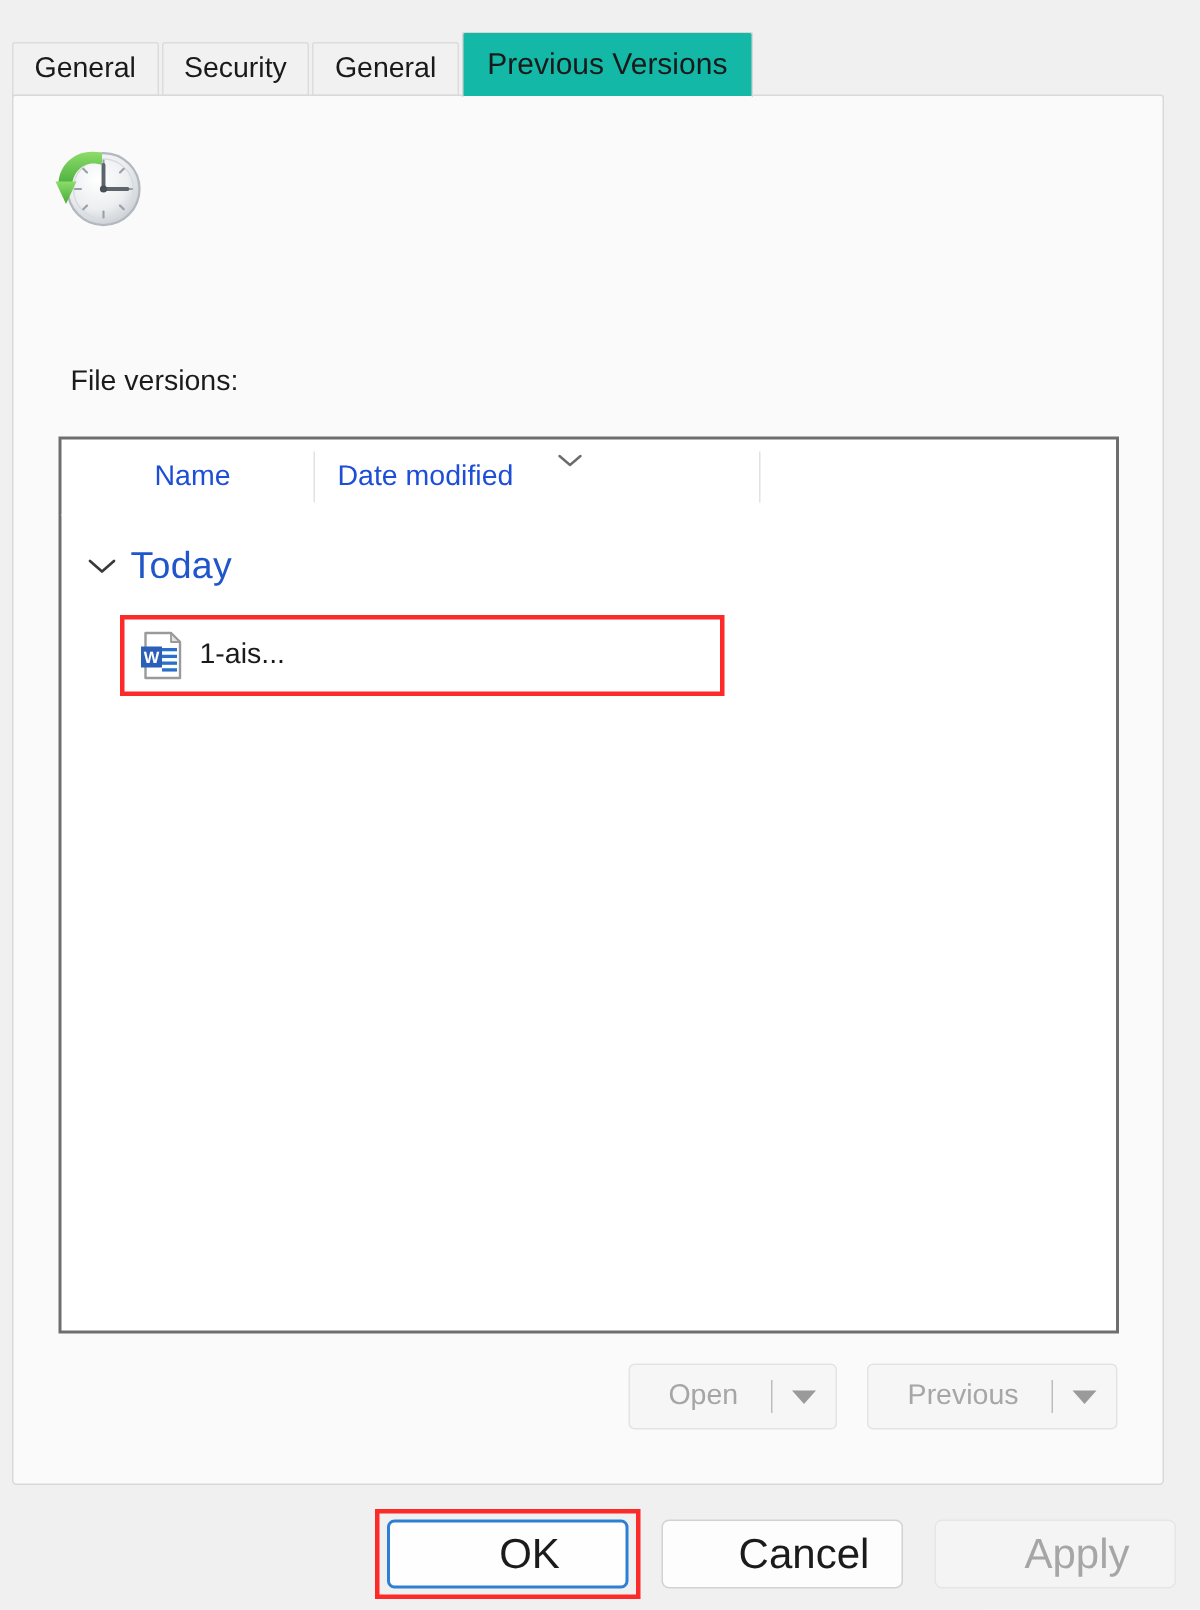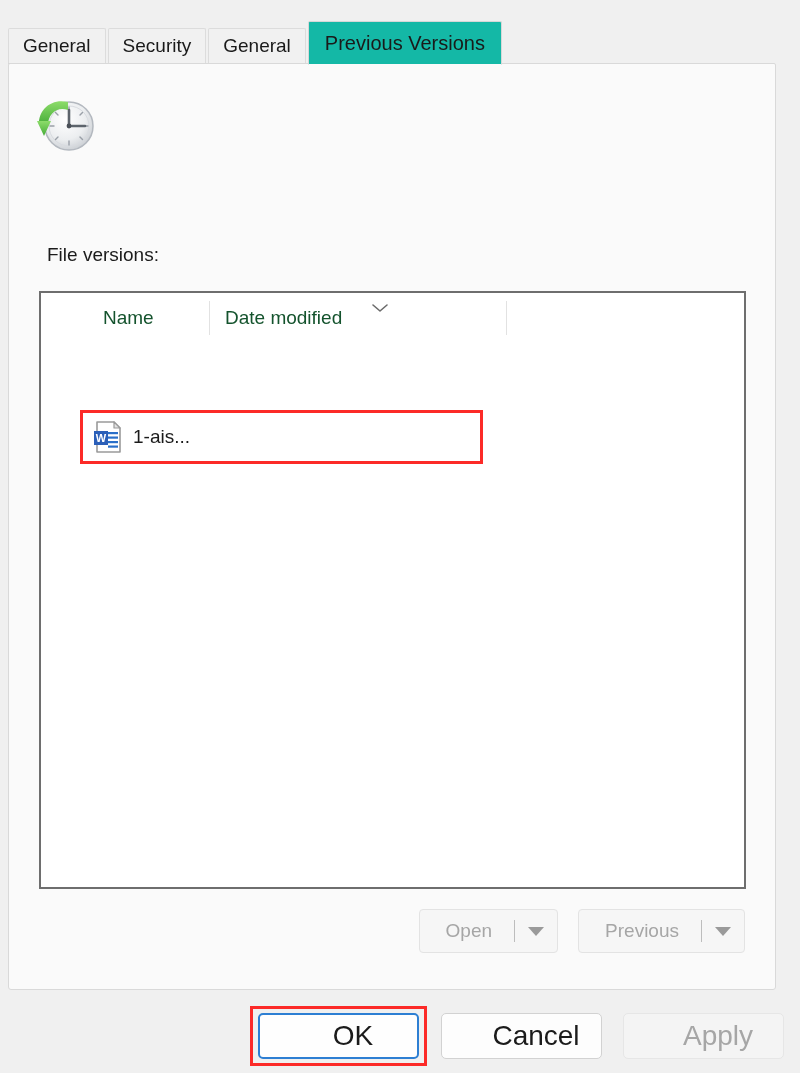--- a/index.html
+++ b/index.html
@@ -124,21 +124,21 @@
     align-items: center;
     border-bottom: 1px solid #ffffff;
   }
   .col {
     position: relative;
     height: 50px;
     display: flex;
     align-items: center;
     box-sizing: border-box;
     font-size: 19px;
-    color: #14532d;
+    color: #1d4ed8;
   }
   .col-name   { width: 168px; padding-left: 62px; }
   .col-date   { width: 297px; padding-left: 16px; }
   .col-extra  { width: 60px; }
   .colsep {
     position: absolute;
     top: 8px;
     width: 1px;
     height: 34px;
     background: #e2e2e2;
@@ -374,20 +374,28 @@
         </div>
         <div class="colsep" style="left:465px;"></div>
         <div class="col col-extra"></div>
         <div id="sort-chevron">
           <svg width="18" height="10" viewBox="0 0 18 10" xmlns="http://www.w3.org/2000/svg">
             <polyline points="2,2 9,8 16,2" fill="none" stroke="#6b6b6b" stroke-width="1.6" stroke-linecap="round" stroke-linejoin="round"></polyline>
           </svg>
         </div>
       </div>
 
+      <div id="group-row">
+        <span id="group-chevron">
+          <svg width="22" height="14" viewBox="0 0 22 14" xmlns="http://www.w3.org/2000/svg">
+            <polyline points="3,4 11,11 19,4" fill="none" stroke="#3a3a3a" stroke-width="1.8" stroke-linecap="round" stroke-linejoin="round"></polyline>
+          </svg>
+        </span>
+        <span id="group-label">Today</span>
+      </div>
 
       <div id="file-row">
         <span id="word-icon">
           <svg width="30" height="34" viewBox="0 0 30 34" xmlns="http://www.w3.org/2000/svg">
             <path d="M4 2 H21 L27 8 V32 H4 Z" fill="#ffffff" stroke="#9a9a9a" stroke-width="1.6" stroke-linejoin="round"></path>
             <path d="M21 2 V8 H27 Z" fill="#e3e3e3" stroke="#9a9a9a" stroke-width="1.2" stroke-linejoin="round"></path>
             <g fill="#2a6fc9">
               <rect x="15" y="12" width="10" height="2.2"></rect>
               <rect x="15" y="16.5" width="10" height="2.2"></rect>
               <rect x="15" y="21" width="10" height="2.2"></rect>

